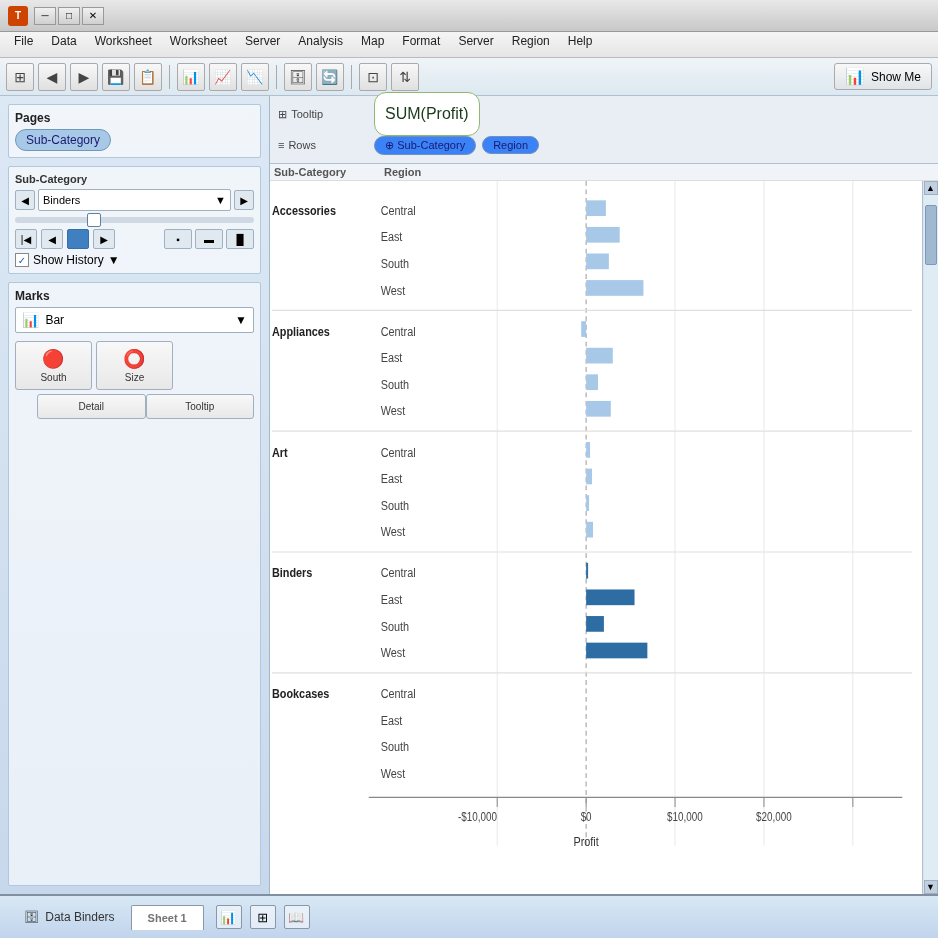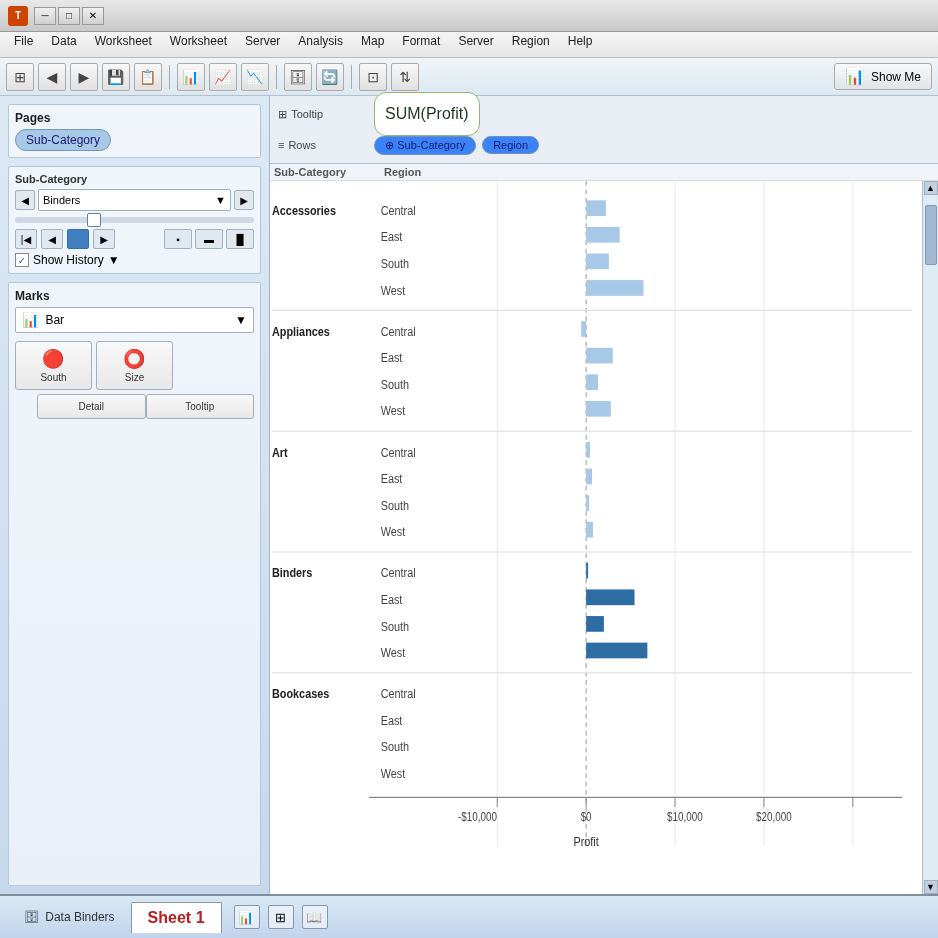--- a/index.html
+++ b/index.html
@@ -104,21 +104,21 @@
 
     .chart-content { flex: 1; display: flex; overflow: hidden; }
     .scrollbar-v { width: 16px; background: #d8e4f0; border-left: 1px solid #b0c0d0; display: flex; flex-direction: column; align-items: center; }
     .sb-arrow { width: 14px; height: 14px; background: #c0d0e0; border: 1px solid #a0b0c0; display: flex; align-items: center; justify-content: center; font-size: 9px; cursor: pointer; }
     .sb-track { flex: 1; width: 14px; background: #e0ecf4; position: relative; }
     .sb-thumb { width: 12px; height: 60px; background: #a0b8d0; border: 1px solid #8098b8; border-radius: 2px; position: absolute; top: 10px; left: 1px; }
 
     
     .bottom-bar { height: 44px; background: linear-gradient(to bottom, #d8e8f4, #c0d4ec); border-top: 2px solid #8090a0; display: flex; align-items: center; padding: 0 8px; gap: 0; }
     .datasource-tab { padding: 6px 16px; font-size: 12px; color: #333; display: flex; align-items: center; gap: 6px; cursor: pointer; }
-    .sheet-tab { background: white; border: 1px solid #8898a8; border-bottom: none; padding: 6px 16px; font-size: 16px; color: #b91c1c; font-weight: bold; cursor: pointer; border-radius: 2px 2px 0 0; margin-bottom: -1px; }
+    .sheet-tab { background: white; border: 1px solid #8898a8; border-bottom: none; padding: 6px 16px; font-size: 11px; color: #737373; font-weight: bold; cursor: pointer; border-radius: 2px 2px 0 0; margin-bottom: -1px; }
     .bottom-icons { display: flex; gap: 8px; margin-left: 12px; align-items: center; }
     .bottom-icon-btn { width: 26px; height: 24px; background: rgba(255,255,255,0.5); border: 1px solid #8898a8; border-radius: 2px; display: flex; align-items: center; justify-content: center; font-size: 13px; cursor: pointer; }
 
     .chart-grid { flex: 1; overflow-y: hidden; }
     .chart-header-row { display: flex; align-items: center; padding: 2px 4px; background: #f0f4f8; border-bottom: 1px solid #ddd; }
     .header-subcategory { width: 110px; font-size: 11px; color: #555; font-weight: bold; }
     .header-region { width: 80px; font-size: 11px; color: #555; font-weight: bold; }
     .header-chart-area { flex: 1; }
   </style>
 </head>

